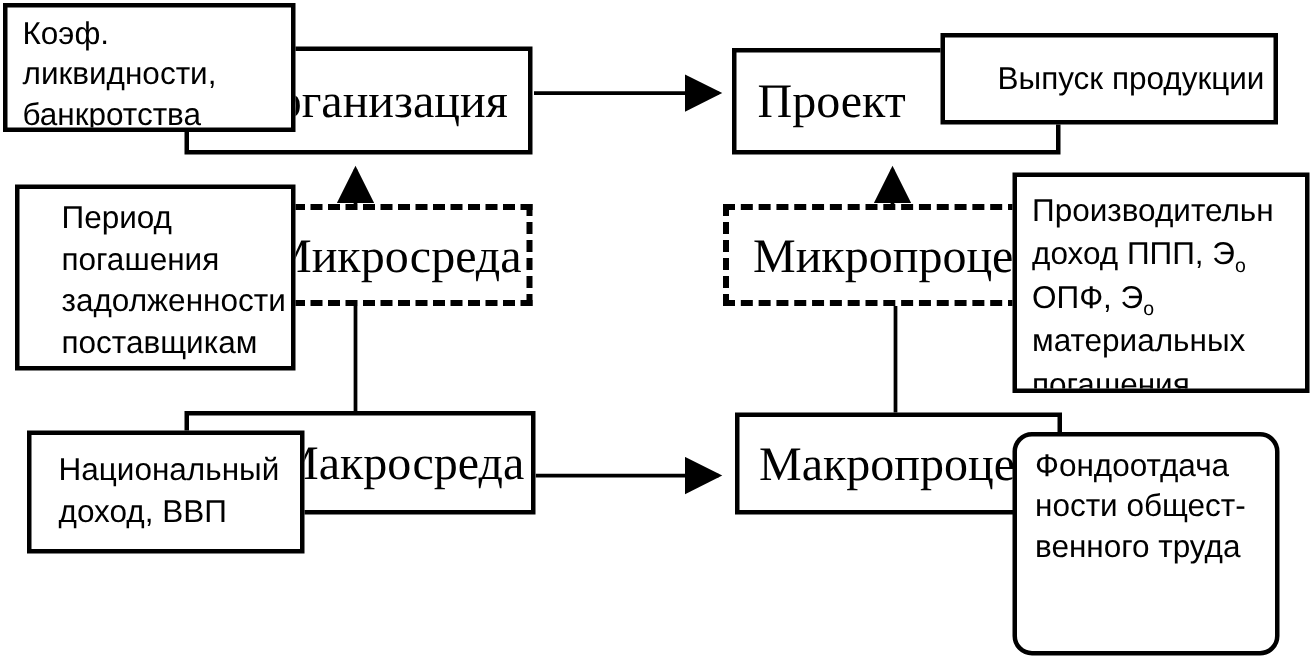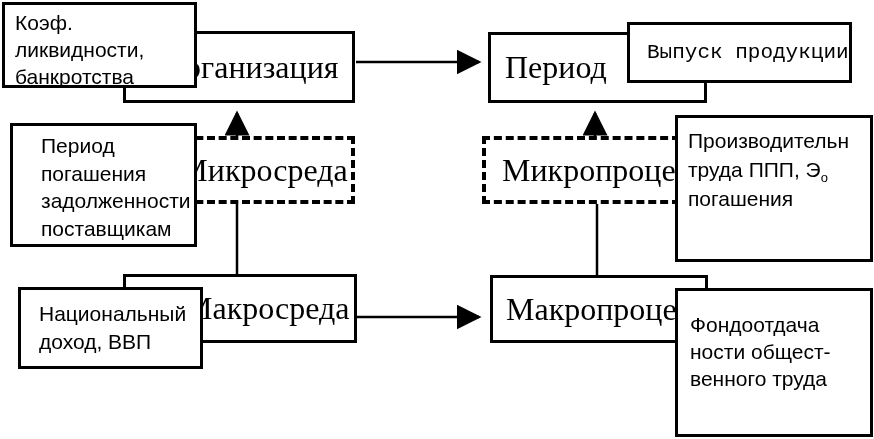--- a/index.html
+++ b/index.html
@@ -51,33 +51,33 @@
   
   .z2{z-index:2;}
   .z3{z-index:3;}
 
   
   #box-org        {left:123px;top:31px; width:232px;height:72px;}
   #box-org .big-label{padding-left:36px;}
   #box-proekt     {left:488px;top:32px; width:219px;height:71px;}
   #box-proekt .big-label{padding-left:14px;}
   #box-koef       {left:2px;  top:2px;  width:195px;height:86px; padding:4px 10px;}
-  #box-vypusk     {left:627px;top:22px; width:225px;height:61px; padding-left:17px;font-family:Liberation Mono, monospace;}
+  #box-vypusk     {left:627px;top:22px; width:225px;height:61px; padding-left:35px;}
   #box-mikrosreda {left:172px;top:136px;width:183px;height:68px;}
   #box-mikrosreda .big-label{justify-content:center;}
   #box-period     {left:10px; top:123px;width:187px;height:124px;padding:6px 28px;line-height:27.5px;}
   #box-mikropro   {left:482px;top:136px;width:198px;height:68px;}
   #box-mikropro .big-label{padding-left:16px;}
   #box-perf       {left:675px;top:115px;width:198px;height:147px;padding:8px 10px;line-height:29px;}
   #box-makrosreda {left:123px;top:274px;width:234px;height:69px;}
   #box-makrosreda .big-label{padding-left:58px;}
   #box-nac        {left:18px; top:287px;width:185px;height:82px; padding:16px 18px;line-height:28px;}
   #box-makropro   {left:490px;top:275px;width:218px;height:68px;}
   #box-makropro .big-label{padding-left:13px;}
-  #box-fond       {left:675px;top:288px;width:198px;height:149px;padding:20px 12px;}
+  #box-fond       {left:675px;top:288px;width:178px;height:149px;padding:6px 12px;border-radius:13px;}
 </style>
 </head>
 <body>
 
 <div class="canvas">
 
   <svg class="connectors" width="874" height="439" viewBox="0 0 874 439">
     <defs>
       <marker id="ah" markerWidth="12" markerHeight="12" refX="9" refY="5" orient="auto">
         <path d="M0,0 L10,5 L0,10 z" fill="#000000"></path>
@@ -89,21 +89,21 @@
     <line x1="237" y1="204" x2="237" y2="276" stroke="#000000" stroke-width="2.5"></line>
     <line x1="597" y1="204" x2="597" y2="277" stroke="#000000" stroke-width="2.5"></line>
     <line x1="357" y1="317" x2="479" y2="317" stroke="#000000" stroke-width="2.5" marker-end="url(#ah)"></line>
   </svg>
 
   <div class="box z2" id="box-org">
     <div class="big-label">Организация</div>
   </div>
 
   <div class="box z2" id="box-proekt">
-    <div class="big-label">Период</div>
+    <div class="big-label">Проект</div>
   </div>
 
   <div class="box z3 small-text" id="box-koef">
     <span>Коэф. ликвидности, банкротства</span>
   </div>
 
   <div class="box z3 small-text vcenter" id="box-vypusk">
     <span>Выпуск продукции</span>
   </div>
 
@@ -114,21 +114,23 @@
   <div class="box z3 small-text" id="box-period">
     <span>Период погашения задолженности поставщикам</span>
   </div>
 
   <div class="box dashed z2" id="box-mikropro">
     <div class="big-label">Микропроцесс</div>
   </div>
 
   <div class="box z3 small-text" id="box-perf">
     <div>Производительн</div>
-    <div><span>труда ППП, Э</span><sub>о</sub></div>
+    <div><span>доход ППП, Э</span><sub>о</sub></div>
+    <div><span>ОПФ, Э</span><sub>о</sub></div>
+    <div>материальных</div>
     <div>погашения</div>
   </div>
 
   <div class="box z2" id="box-makrosreda">
     <div class="big-label">Макросреда</div>
   </div>
 
   <div class="box z3 small-text vcenter" id="box-nac">
     <span>Национальный доход, ВВП</span>
   </div>

